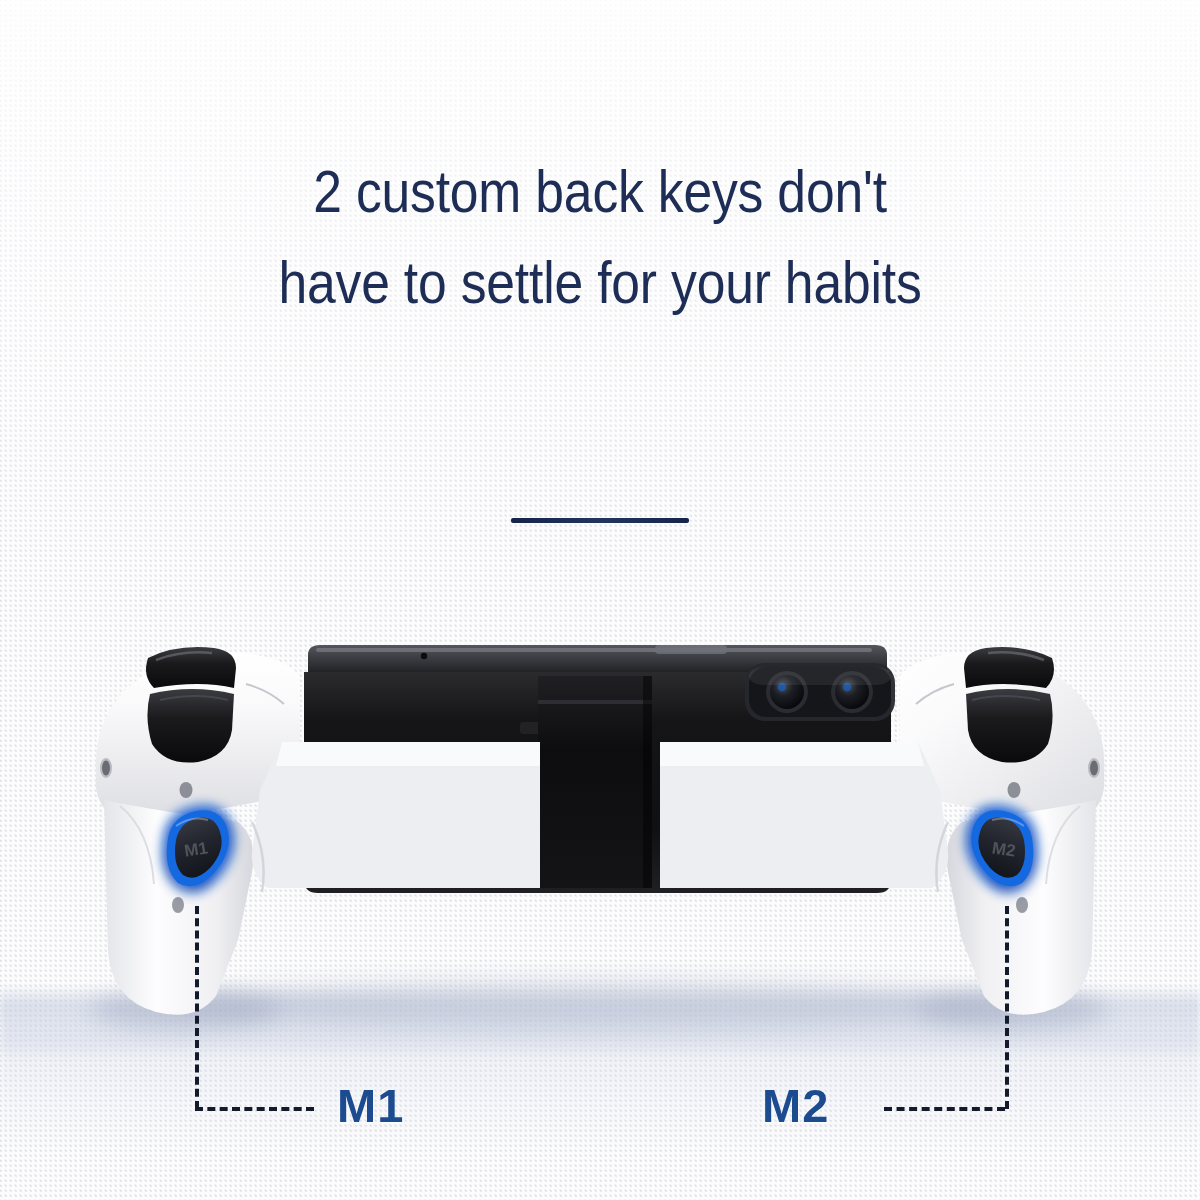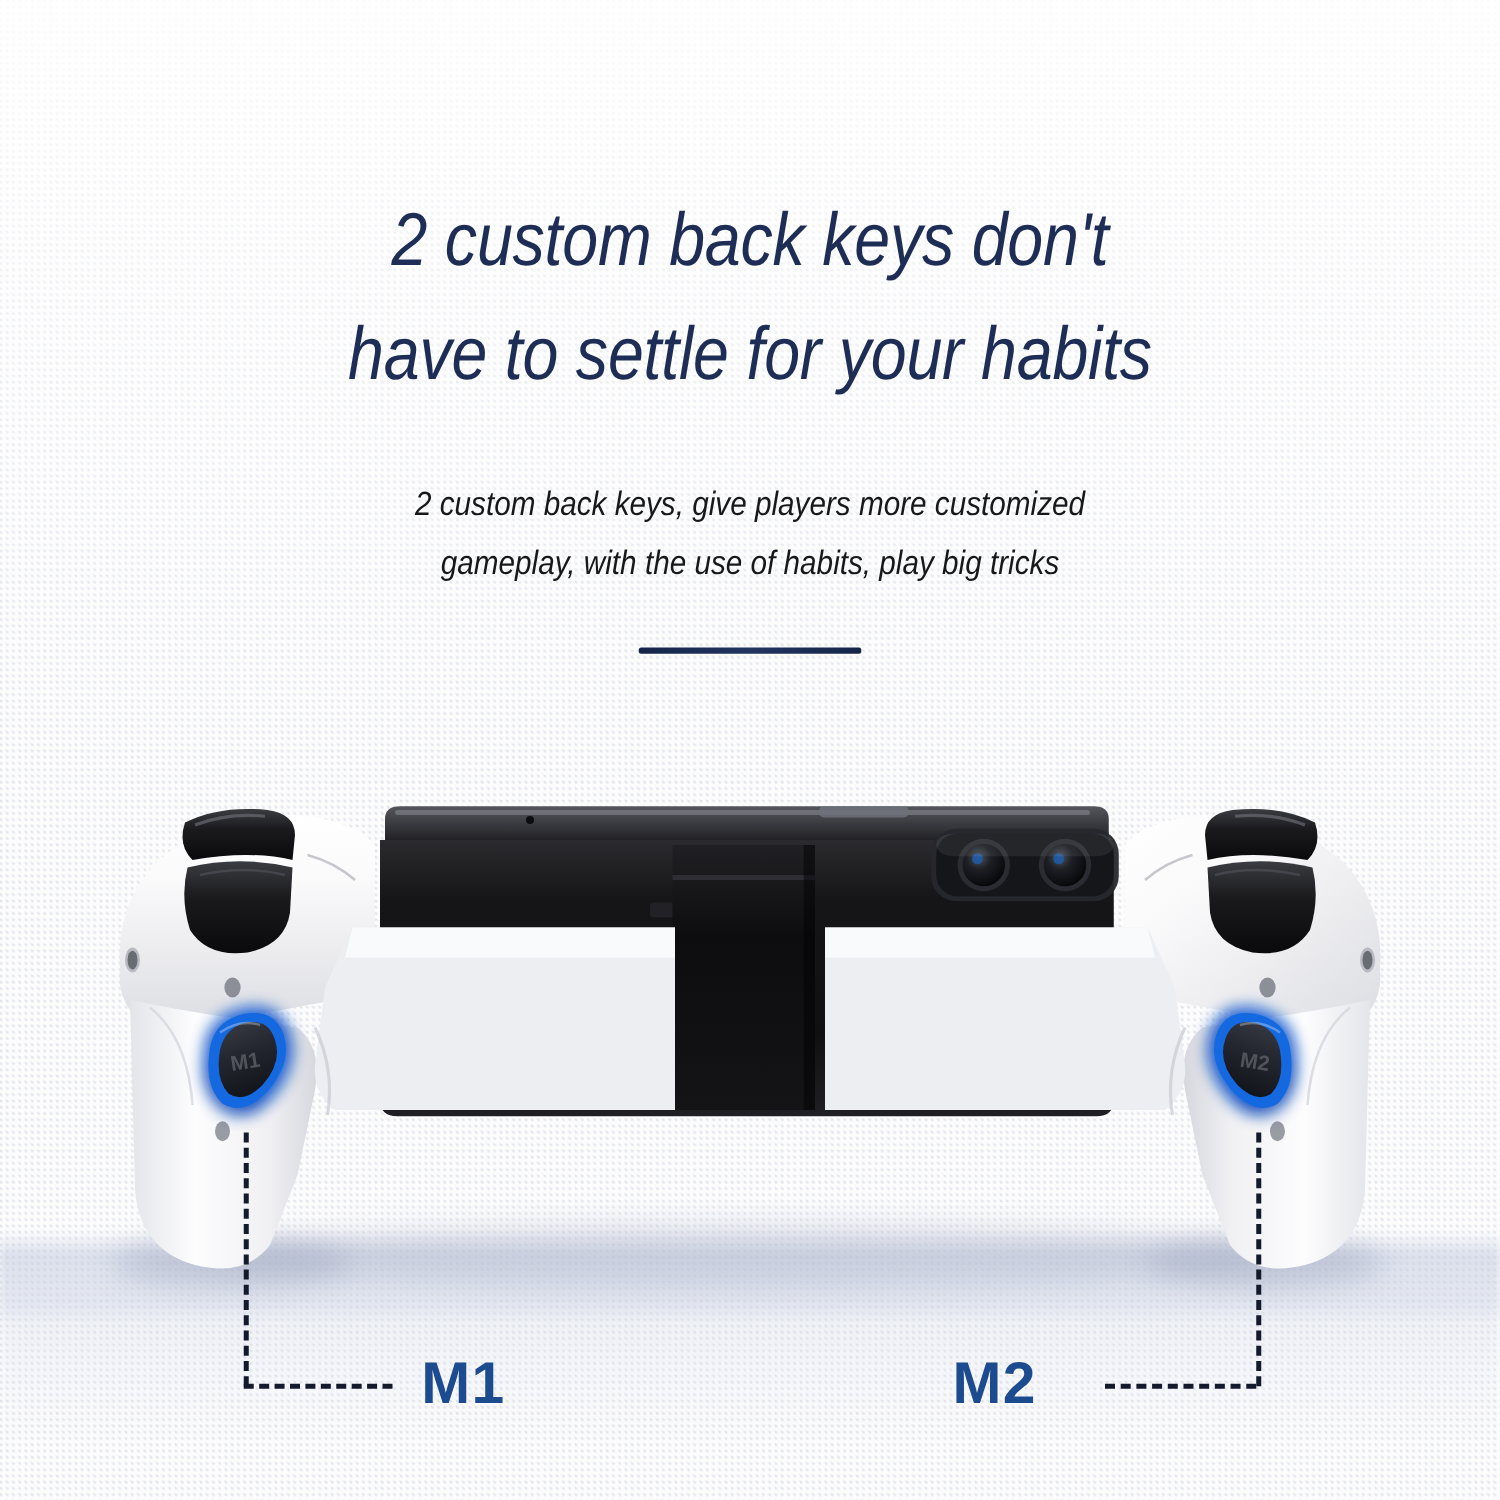--- a/index.html
+++ b/index.html
@@ -72,21 +72,20 @@
   }
 
   
   .text-block {
     position: absolute;
     left: 0;
     right: 0;
     top: 146px;
     text-align: center;
     z-index: 6;
-    font-style: italic;
   }
   .headline {
     color: #1d2d55;
     font-family: "Liberation Sans Narrow", "Liberation Sans", sans-serif;
     font-size: 60px;
     line-height: 1.52;
     font-weight: 400;
     letter-spacing: -0.2px;
     transform: scaleX(0.86);
     white-space: nowrap;
@@ -168,26 +167,20 @@
 
   <div class="bg-texture"></div>
   <div class="bg-soft-sheen"></div>
   <div class="surface-shadow"></div>
   <div class="surface-shadow-2"></div>
 
   <div class="text-block">
     <div class="headline">
       <span class="hl-line">2 custom back keys don't</span>
       <span class="hl-line">have to settle for your habits</span>
-    </div>
-    <div class="subline-wrap">
-      <div class="subline">
-        <span class="sub-line">2 custom back keys, give players more customized</span>
-        <span class="sub-line">gameplay, with the use of habits, play big tricks</span>
-      </div>
     </div>
   </div>
 
   <div class="divider"></div>
 
   <svg class="product-stage" viewBox="0 0 1200 1200">
     <defs>
       <linearGradient id="gWhiteBody" x1="0" y1="0" x2="0" y2="1">
         <stop offset="0%" stop-color="#ffffff"></stop>
         <stop offset="30%" stop-color="#fafafb"></stop>

